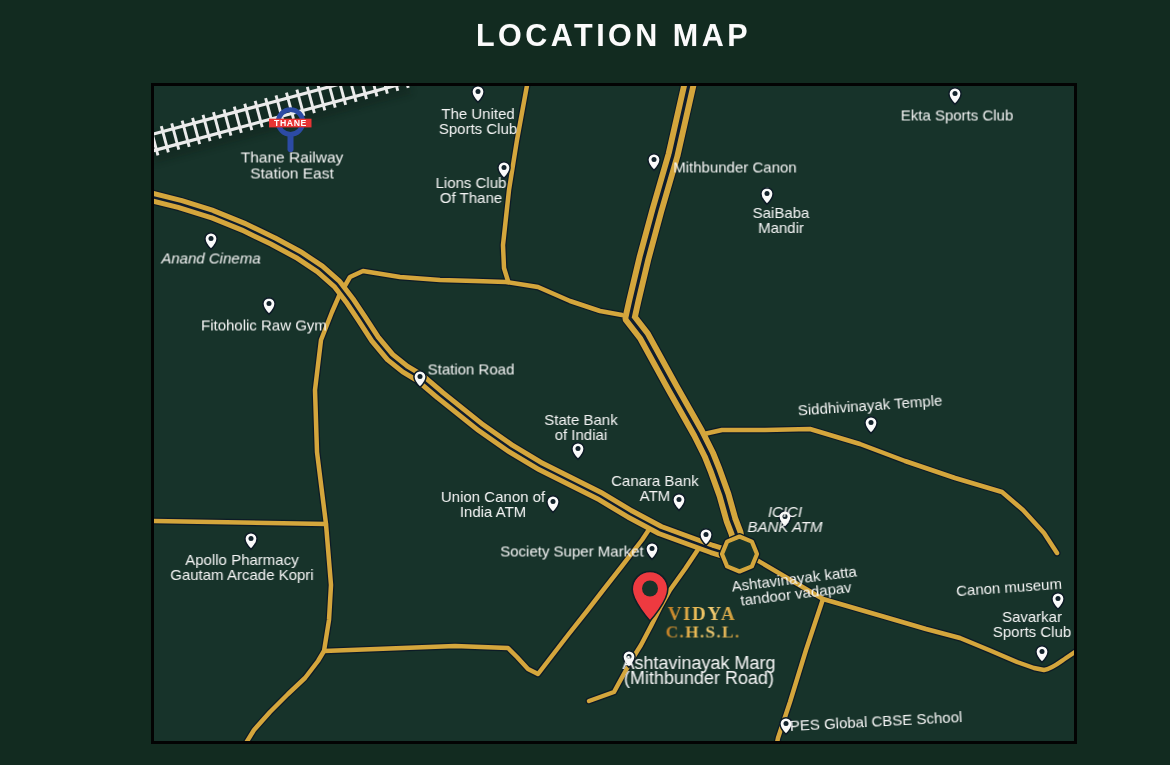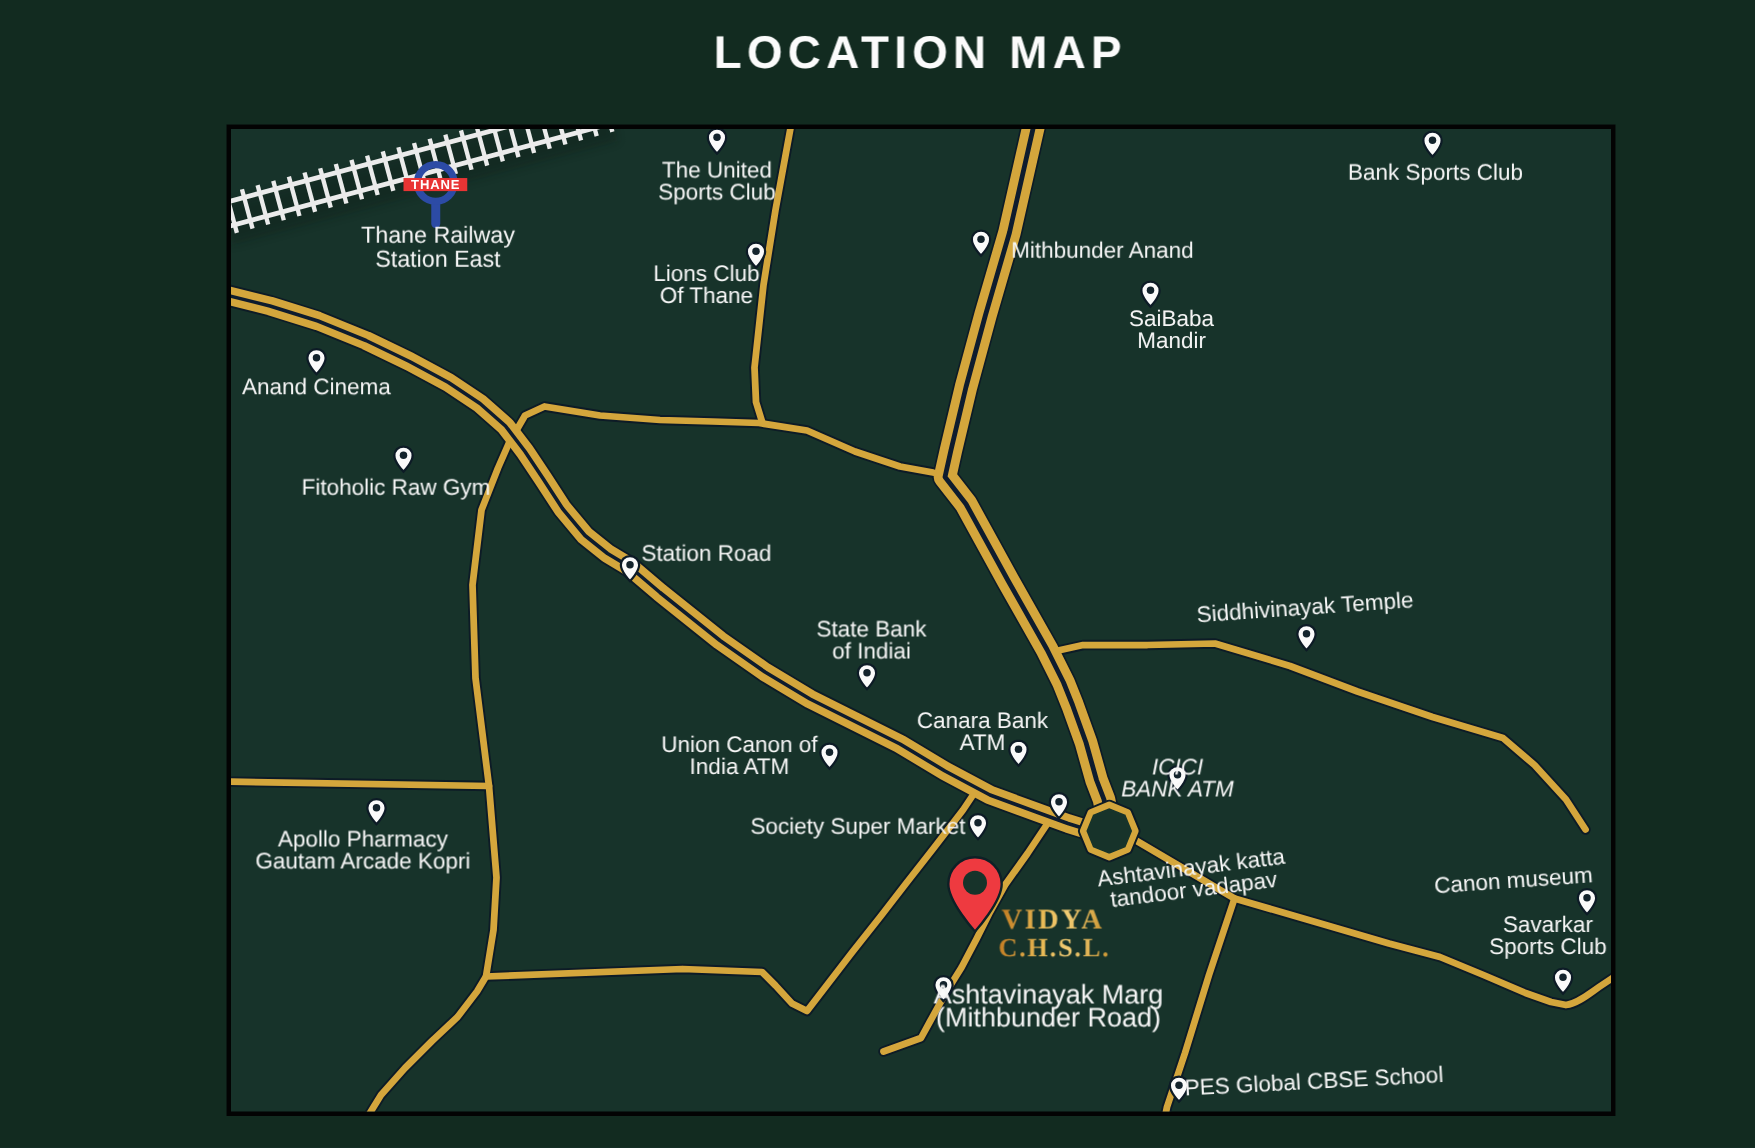--- a/index.html
+++ b/index.html
@@ -139,25 +139,25 @@
       <path d="M0,-20 C-9.9,-20 -17.8,-12.1 -17.8,-2.2 C-17.8,9.8 0,29.5 0,29.5 C0,29.5 17.8,9.8 17.8,-2.2 C17.8,-12.1 9.9,-20 0,-20 Z" fill="#ee3a40" stroke="#0e2026" stroke-width="1.6"></path>
       <circle cx="0" cy="-3" r="8" fill="#17332a"></circle>
     </g>
   </g>
 </svg>
 <div id="labels">
     <div class="lb" style="left:478px;top:121px;font-size:15px;line-height:15px;">The United
 Sports Club</div>
     <div class="lb" style="left:471px;top:190px;font-size:15px;line-height:15px;">Lions Club
 Of Thane</div>
-    <div class="lb" style="left:735px;top:167px;font-size:15px;line-height:15px;">Mithbunder Anand</div>
+    <div class="lb" style="left:735px;top:167px;font-size:15px;line-height:15px;">Mithbunder Canon</div>
     <div class="lb" style="left:781px;top:220px;font-size:15px;line-height:15px;">SaiBaba
 Mandir</div>
-    <div class="lb" style="left:957px;top:115px;font-size:15px;line-height:15px;">Bank Sports Club</div>
-    <div class="lb" style="left:211px;top:258px;font-size:15px;line-height:15px;">Anand Cinema</div>
+    <div class="lb" style="left:957px;top:115px;font-size:15px;line-height:15px;">Ekta Sports Club</div>
+    <div class="lb" style="left:211px;top:258px;font-size:15px;line-height:15px;font-style:italic;">Anand Cinema</div>
     <div class="lb" style="left:264px;top:325px;font-size:15px;line-height:15px;">Fitoholic Raw Gym</div>
     <div class="lb" style="left:471px;top:369px;font-size:15px;line-height:15px;">Station Road</div>
     <div class="lb" style="left:581px;top:427px;font-size:15px;line-height:15px;">State Bank
 of Indiai</div>
     <div class="lb" style="left:655px;top:488px;font-size:15px;line-height:15px;">Canara Bank
 ATM</div>
     <div class="lb" style="left:493px;top:504px;font-size:15px;line-height:15px;">Union Canon of
 India ATM</div>
     <div class="lb" style="left:785px;top:519px;font-size:15px;line-height:15px;font-style:italic;">ICICI
 BANK ATM</div>

